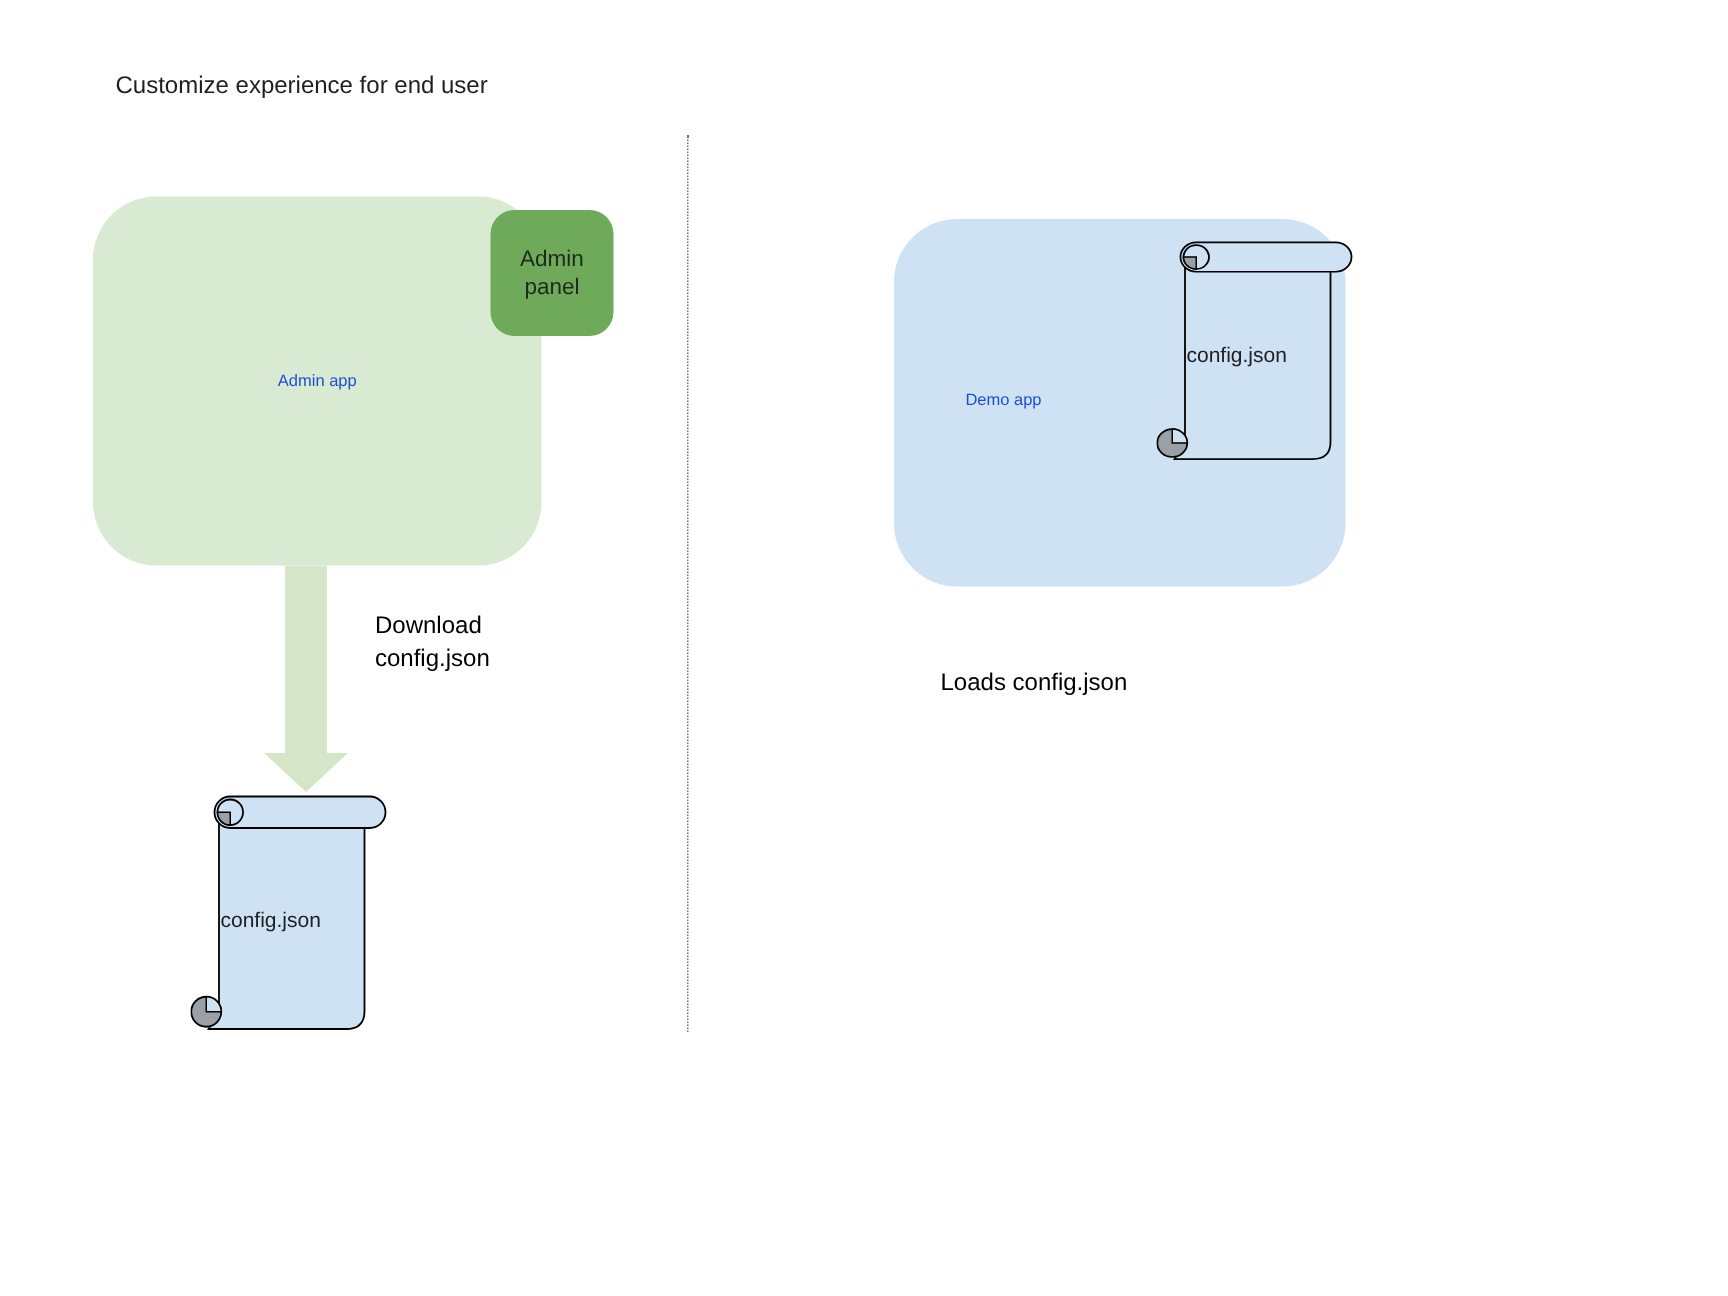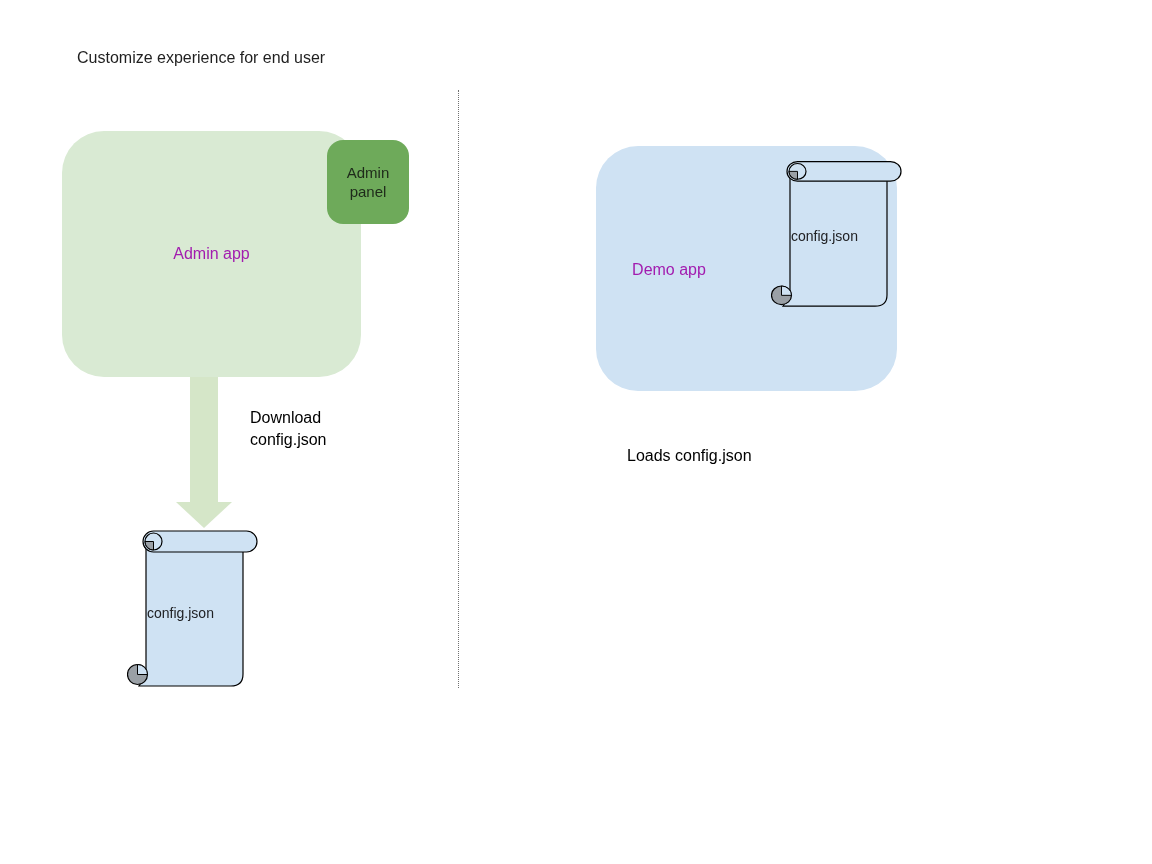--- a/index.html
+++ b/index.html
@@ -21,22 +21,22 @@
     color:#1f1f1f;
     white-space:nowrap;
   }
   .app-box{
     border-radius:42px;
     display:flex;
     align-items:center;
     justify-content:center;
   }
   .app-label{
-    font-size:16px;
-    color:#a21caf;
+    font-size:11px;
+    color:#1d4ed8;
   }
   .panel-box{
     border-radius:16px;
     display:flex;
     align-items:center;
     justify-content:center;
     text-align:center;
   }
   .panel-label{
     font-size:15px;

